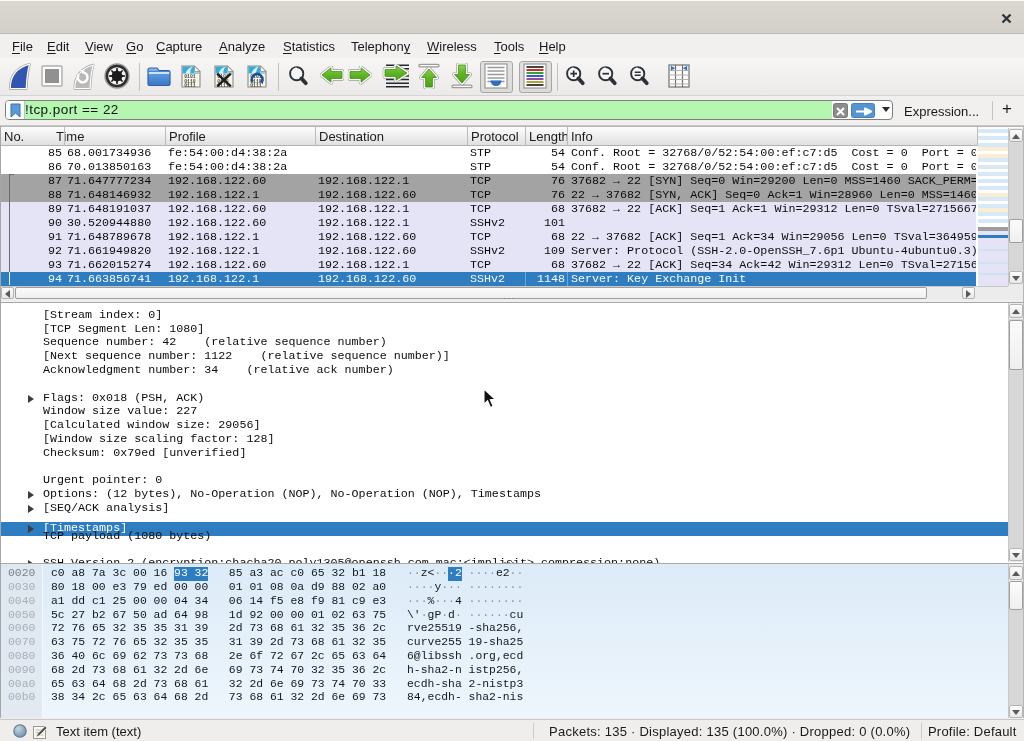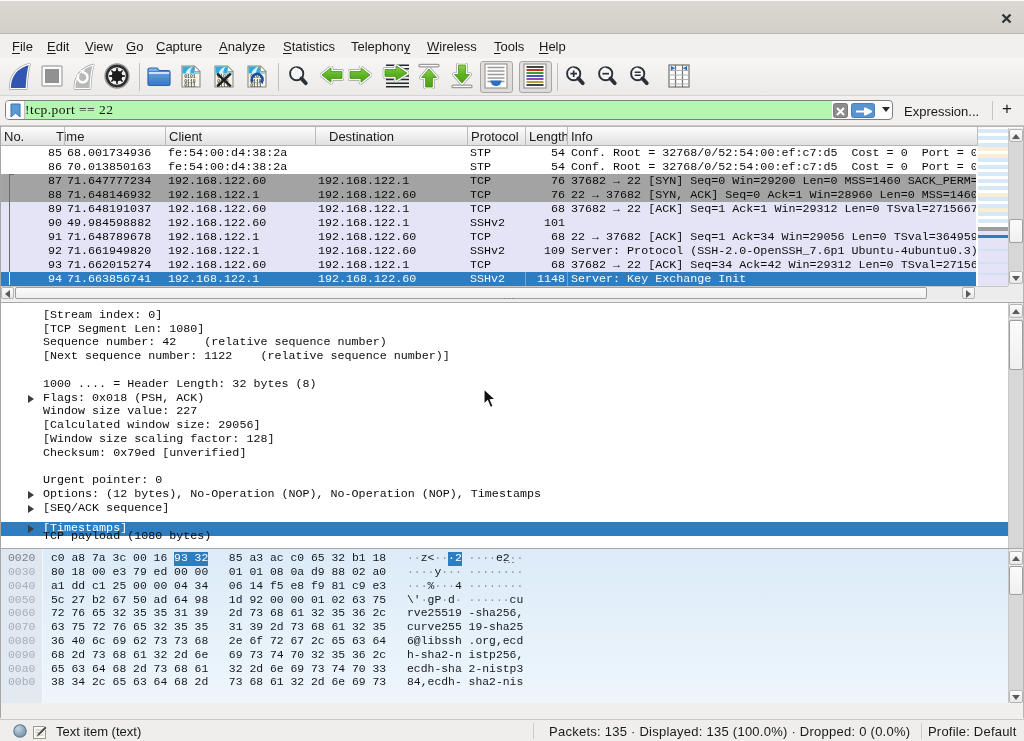--- a/index.html
+++ b/index.html
@@ -18,21 +18,21 @@
 #toolbar { left:0; top:58px; width:1024px; height:38px;
   background:linear-gradient(#f7f6f5,#ebeae8); border-bottom:1px solid #d6d4d2; }
 .tsep { position:absolute; top:5px; width:1px; height:28px; background:#c3c1bf; }
 .tbox { position:absolute; top:3px; width:33px; height:32px; background:linear-gradient(#e3e1df,#dddbd9);
   border:1px solid #a8a6a4; border-radius:3px; }
 
 #filterbar { left:0; top:96px; width:1024px; height:30px; background:#f1f0ef; border-bottom:1px solid #c9c7c5; }
 #filterfield { left:5px; top:4px; width:888px; height:20px; background:#fdfdfd; border:1px solid #7e7e7e; border-radius:4px; }
 #greenzone { left:25px; top:5px; width:807px; height:18px; background:#b5f6b0; }
 #bmbtn { left:6px; top:5px; width:19px; height:18px; background:#fcfcfc; border-right:1px solid #c0c0c0; border-radius:3px 0 0 3px; }
-#filtertext { left:25px; top:6px; font-family:Liberation Serif, serif; font-size:13.5px; letter-spacing:0.45px; color:#141414; }
+#filtertext { left:25px; top:6px; font-family:Liberation Sans, sans-serif; font-size:13.5px; letter-spacing:0.45px; color:#141414; }
 #clearbtn { left:833px; top:7px; width:15px; height:15px; background:#8c8c8c; border:1px solid #7a7a7a; border-radius:2.5px; }
 #applybtn { left:851px; top:7px; width:24px; height:15px; background:#5795d2; border:1px solid #4a7eb6; border-radius:2.5px; }
 #ddcaret { left:882px; top:11px; width:0; height:0; border-left:4px solid transparent; border-right:4px solid transparent; border-top:5px solid #2a2a2a; }
 #exprtext { left:904px; top:8px; font-size:13px; color:#1a1a1a; }
 #fsep { left:992px; top:5px; width:1px; height:19px; background:#c6c4c2; }
 #plus { left:1002px; top:3px; font-size:17px; color:#1a1a1a; }
 
 #plist { left:0; top:126px; width:1024px; height:173px; background:#fff; border-top:1px solid #b6b6b6; }
 #phead { left:0; top:0; width:1008px; height:19px; background:linear-gradient(#fdfdfd,#e0e0e0); border-bottom:1px solid #b2b2b2; font-size:13px; color:#1c1c1c; }
 #phead span { position:absolute; top:2px; }
@@ -56,21 +56,21 @@
 
 #details { left:0; top:302px; width:1024px; height:261px; background:#fff; border-top:1px solid #a8a8a8; overflow:hidden; }
 .dline { position:absolute; left:0; width:1008px; height:13.8px; font-family:"Liberation Mono", monospace; font-size:11.7px; line-height:13.8px; color:#0c0c0c; white-space:pre; }
 .dline .tx1 { position:absolute; left:43px; }
 .dline .tx0 { position:absolute; left:21px; }
 .tri { position:absolute; width:0; height:0; border-top:4px solid transparent; border-bottom:4px solid transparent; border-left:6px solid #3c3c3c; top:3px; }
 .trid { position:absolute; width:0; height:0; border-left:4px solid transparent; border-right:4px solid transparent; border-top:6px solid #3c3c3c; top:4px; }
 .dsel { background:#2d7dc0; color:#ffffff; }
 .dgray { background:#ececec; }
 
-#hexpane { left:0; top:548px; width:1024px; height:155px; background:linear-gradient(#dcebf8,#eef6fc); border-top:1px solid #a8a8a8; overflow:hidden; }
+#hexpane { left:0; top:563px; width:1024px; height:155px; background:linear-gradient(#dcebf8,#eef6fc); border-top:1px solid #a8a8a8; overflow:hidden; }
 .hrow { position:absolute; left:0; width:1008px; height:13.8px; font-family:"Liberation Mono", monospace; font-size:11.4px; line-height:13.8px; white-space:pre; color:#14181c; }
 .hoff { position:absolute; left:8px; color:#a6aeb6; }
 .hoff1 { color:#7a828a; }
 .hx { position:absolute; left:51px; }
 .has { position:absolute; left:407px; }
 .g0 { color:#8d939a; }
 .hl { background:#2d7dc0; color:#fff; }
 .g0.hl, .hl.g0 { color:#fff; }
 
 #statusbar { left:0; top:719px; width:1024px; height:22px; background:#efeeed; border-top:1px solid #c9c7c5; font-size:13px; color:#1a1a1a; }
@@ -309,39 +309,39 @@
   <div class="abs" id="ddcaret"></div>
   <div class="abs" id="exprtext">Expression...</div>
   <div class="abs" id="fsep"></div>
   <div class="abs" id="plus">+</div>
 </div>
 
 <div class="abs" id="plist">
   <div class="abs" id="phead">
     <span style="left:4px">No.</span>
     <span style="left:56px">Time</span>
-    <span style="left:169px">Client</span>
-    <span style="left:329px">Destination</span>
+    <span style="left:169px">Profile</span>
+    <span style="left:319px">Destination</span>
     <span style="left:471px">Protocol</span>
     <span style="left:529px">Length</span>
     <span style="left:571px">Info</span>
     <i style="left:64px"></i>
       <i style="left:165px"></i>
       <i style="left:315px"></i>
     <i style="left:467px"></i>
       <i style="left:525px"></i>
       <i style="left:567px"></i>
       <i style="left:977px"></i>
   </div>
   <div class="abs prow " style="top:19px"><span class="c-no">85</span><span class="c-tm">68.001734936</span><span class="c-sr">fe:54:00:d4:38:2a</span><span class="c-ds"></span><span class="c-pr">STP</span><span class="c-ln">54</span><span class="c-in">Conf. Root = 32768/0/52:54:00:ef:c7:d5  Cost = 0  Port = 0x8002</span></div>
 <div class="abs prow " style="top:33px"><span class="c-no">86</span><span class="c-tm">70.013850163</span><span class="c-sr">fe:54:00:d4:38:2a</span><span class="c-ds"></span><span class="c-pr">STP</span><span class="c-ln">54</span><span class="c-in">Conf. Root = 32768/0/52:54:00:ef:c7:d5  Cost = 0  Port = 0x8002</span></div>
 <div class="abs prow r-gray" style="top:47px"><span class="c-no">87</span><span class="c-tm">71.647777234</span><span class="c-sr">192.168.122.60</span><span class="c-ds">192.168.122.1</span><span class="c-pr">TCP</span><span class="c-ln">76</span><span class="c-in">37682 → 22 [SYN] Seq=0 Win=29200 Len=0 MSS=1460 SACK_PERM=1 TSval=271</span></div>
 <div class="abs prow r-gray" style="top:61px"><span class="c-no">88</span><span class="c-tm">71.648146932</span><span class="c-sr">192.168.122.1</span><span class="c-ds">192.168.122.60</span><span class="c-pr">TCP</span><span class="c-ln">76</span><span class="c-in">22 → 37682 [SYN, ACK] Seq=0 Ack=1 Win=28960 Len=0 MSS=1460 SACK_PERM</span></div>
 <div class="abs prow r-lav" style="top:75px"><span class="c-no">89</span><span class="c-tm">71.648191037</span><span class="c-sr">192.168.122.60</span><span class="c-ds">192.168.122.1</span><span class="c-pr">TCP</span><span class="c-ln">68</span><span class="c-in">37682 → 22 [ACK] Seq=1 Ack=1 Win=29312 Len=0 TSval=2715667 TSecr=364</span></div>
-<div class="abs prow r-lav" style="top:89px"><span class="c-no">90</span><span class="c-tm">49.984598882</span><span class="c-sr">192.168.122.60</span><span class="c-ds">192.168.122.1</span><span class="c-pr">SSHv2</span><span class="c-ln">101</span></div>
+<div class="abs prow r-lav" style="top:89px"><span class="c-no">90</span><span class="c-tm">30.520944880</span><span class="c-sr">192.168.122.60</span><span class="c-ds">192.168.122.1</span><span class="c-pr">SSHv2</span><span class="c-ln">101</span></div>
 <div class="abs prow r-lav" style="top:103px"><span class="c-no">91</span><span class="c-tm">71.648789678</span><span class="c-sr">192.168.122.1</span><span class="c-ds">192.168.122.60</span><span class="c-pr">TCP</span><span class="c-ln">68</span><span class="c-in">22 → 37682 [ACK] Seq=1 Ack=34 Win=29056 Len=0 TSval=3649596 TSecr=27</span></div>
 <div class="abs prow r-lav" style="top:117px"><span class="c-no">92</span><span class="c-tm">71.661949820</span><span class="c-sr">192.168.122.1</span><span class="c-ds">192.168.122.60</span><span class="c-pr">SSHv2</span><span class="c-ln">109</span><span class="c-in">Server: Protocol (SSH-2.0-OpenSSH_7.6p1 Ubuntu-4ubuntu0.3)</span></div>
 <div class="abs prow r-lav" style="top:131px"><span class="c-no">93</span><span class="c-tm">71.662015274</span><span class="c-sr">192.168.122.60</span><span class="c-ds">192.168.122.1</span><span class="c-pr">TCP</span><span class="c-ln">68</span><span class="c-in">37682 → 22 [ACK] Seq=34 Ack=42 Win=29312 Len=0 TSval=2715681 TSecr=3</span></div>
 <div class="abs prow r-sel" style="top:145px"><span class="c-no">94</span><span class="c-tm">71.663856741</span><span class="c-sr">192.168.122.1</span><span class="c-ds">192.168.122.60</span><span class="c-pr">SSHv2</span><span class="c-ln">1148</span><span class="c-in">Server: Key Exchange Init</span><i style="position:absolute;left:525px;top:0;width:1px;height:14px;background:#6ba7d7"></i><i style="position:absolute;left:567px;top:0;width:1px;height:14px;background:#6ba7d7"></i></div>
 <div class="abs" style="left:9px;top:47px;width:1px;height:112px;background:#6a6a6a"></div>
 <div class="abs" style="left:9px;top:47px;width:5px;height:1px;background:#6a6a6a"></div>
 <div class="abs" style="left:9px;top:145px;width:1px;height:13px;background:#e8f2fa"></div>
   <div class="abs" id="minimap">
       <div style="top:1px;height:4px;background:#d7e8f7"></div>
       <div style="top:5px;height:3px;background:#ffffff"></div>
@@ -390,29 +390,29 @@
 <div class="sbtn" style="left:962px;top:160px;width:13px;height:12px"></div>
 <div class="arr" style="left:966px;top:163px;border-top:4px solid transparent;border-bottom:4px solid transparent;border-left:5px solid #5a5a5a"></div>
 <div class="abs" style="left:1008px;top:159px;width:16px;height:14px;background:#ececec"></div>
 </div>
 
 <div class="abs" id="details">
   <div class="dline " style="top:5.7px"><span class="tx1">[Stream index: 0]</span></div>
 <div class="dline " style="top:19.5px"><span class="tx1">[TCP Segment Len: 1080]</span></div>
 <div class="dline " style="top:33.3px"><span class="tx1">Sequence number: 42    (relative sequence number)</span></div>
 <div class="dline " style="top:47.1px"><span class="tx1">[Next sequence number: 1122    (relative sequence number)]</span></div>
-<div class="dline " style="top:74.7px"><span class="tx1">1000 .... = Header Length: 32 bytes (8)</span></div>
+<div class="dline " style="top:60.9px"><span class="tx1">Acknowledgment number: 34    (relative ack number)</span></div>
 <div class="dline " style="top:88.5px"><span class="tri" style="left:28px"></span><span class="tx1">Flags: 0x018 (PSH, ACK)</span></div>
 <div class="dline " style="top:102.3px"><span class="tx1">Window size value: 227</span></div>
 <div class="dline " style="top:116.1px"><span class="tx1">[Calculated window size: 29056]</span></div>
 <div class="dline " style="top:129.9px"><span class="tx1">[Window size scaling factor: 128]</span></div>
 <div class="dline " style="top:143.7px"><span class="tx1">Checksum: 0x79ed [unverified]</span></div>
 <div class="dline " style="top:171.3px"><span class="tx1">Urgent pointer: 0</span></div>
 <div class="dline " style="top:185.1px"><span class="tri" style="left:28px"></span><span class="tx1">Options: (12 bytes), No-Operation (NOP), No-Operation (NOP), Timestamps</span></div>
-<div class="dline " style="top:198.9px"><span class="tri" style="left:28px"></span><span class="tx1">[SEQ/ACK sequence]</span></div>
+<div class="dline " style="top:198.9px"><span class="tri" style="left:28px"></span><span class="tx1">[SEQ/ACK analysis]</span></div>
 <div class="dline dsel" style="top:219px"><span class="tri" style="left:28px"></span><span class="tx1">[Timestamps]</span></div>
 <div class="dline " style="top:226.5px"><span class="tx1">TCP payload (1080 bytes)</span></div>
 <div class="dline " style="top:254.1px"><span class="tri" style="left:28px"></span><span class="tx1">SSH Version 2 (encryption:chacha20-poly1305@openssh.com mac:&lt;implicit&gt; compression:none)</span></div>
 <div class="sbv" style="left:1008px;top:0px;width:16px;height:259px"></div>
 <div class="sbtn" style="left:1009px;top:1px;width:14px;height:14px"></div>
 <div class="arr" style="left:1012px;top:6px;border-left:4px solid transparent;border-right:4px solid transparent;border-bottom:5px solid #5a5a5a"></div>
 <div class="groove" style="left:1009px;top:16px;width:14px;height:229px"></div>
 <div class="thumb" style="left:1009px;top:17px;width:14px;height:50px"></div>
 <div class="sbtn" style="left:1009px;top:245px;width:14px;height:13px"></div>
 <div class="arr" style="left:1012px;top:250px;border-left:4px solid transparent;border-right:4px solid transparent;border-top:5px solid #5a5a5a"></div>

